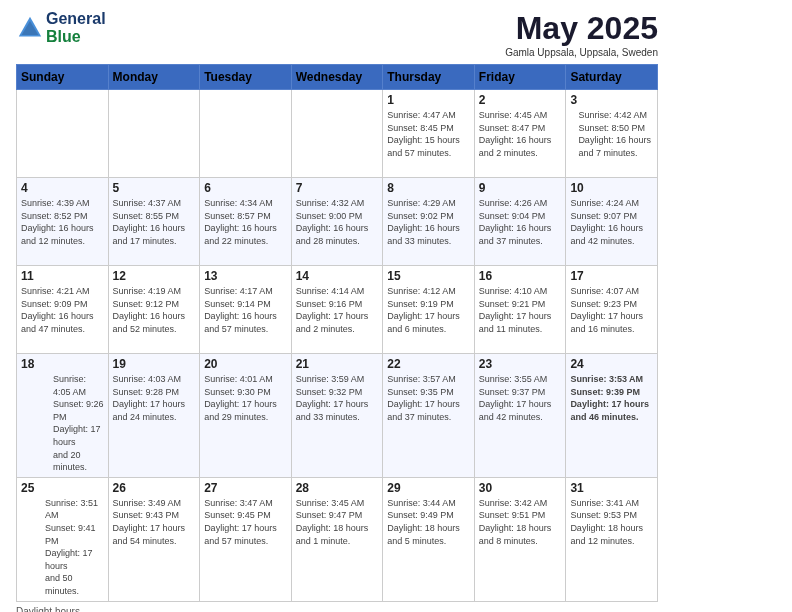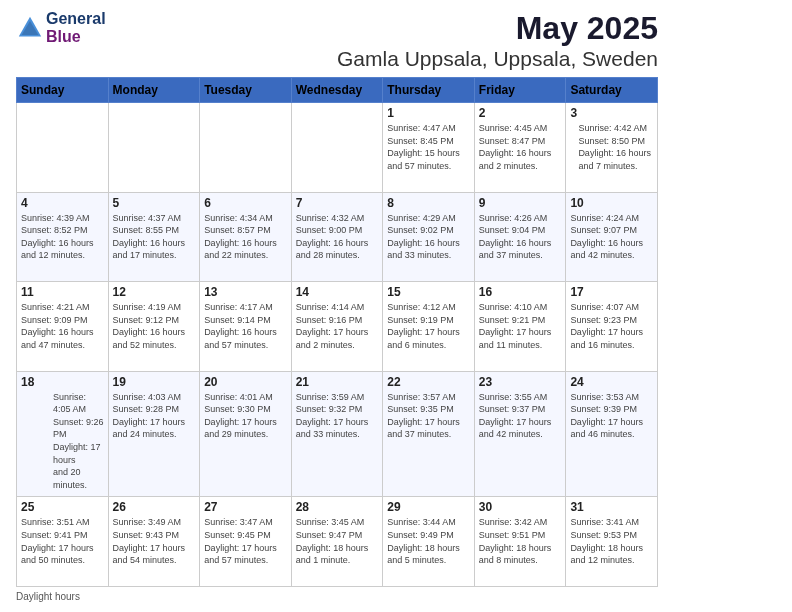--- a/index.html
+++ b/index.html
@@ -34,21 +34,21 @@
     }
     .title-block {
       text-align: right;
     }
     .main-title {
       font-size: 32px;
       font-weight: bold;
       color: #1a1a2e;
     }
     .subtitle {
-      font-size: 21px;
+      font-size: 10px;
       color: #333;
     }
     .calendar {
       flex: 1;
       border: 1px solid #ccc;
       border-collapse: collapse;
       width: 100%;
       table-layout: fixed;
     }
     .calendar th {
@@ -99,21 +99,21 @@
 
 <div class="page">
   <div class="header">
     <div class="logo">
       <svg class="logo-icon" viewBox="0 0 40 40">
         <polygon points="20,4 36,32 4,32" fill="#4a90d9"></polygon>
         <polygon points="20,10 32,30 8,30" fill="#1a3a6b" opacity="0.3"></polygon>
       </svg>
       <div>
         <div style="font-size:16px;font-weight:bold;color:#1a3a6b;">General</div>
-        <div style="font-size:16px;font-weight:bold;color:#701a75;">Blue</div>
+        <div style="font-size:16px;font-weight:bold;color:#15803d;">Blue</div>
       </div>
     </div>
     <div class="title-block">
       <div class="main-title">May 2025</div>
       <div class="subtitle">Gamla Uppsala, Uppsala, Sweden</div>
     </div>
   </div>
 
   <table class="calendar">
     <thead>
@@ -295,30 +295,30 @@
           </td>
           <td>
             <span class="day-num">23</span>
             <div class="day-info" style="white-space: pre-line;">Sunrise: 3:55 AM
 Sunset: 9:37 PM
 Daylight: 17 hours
 and 42 minutes.</div>
           </td>
           <td>
             <span class="day-num">24</span>
-            <div class="day-info" style="white-space: pre-line;">Sunrise: 3:53 AM
+            <div class="day-info" style="white-space: pre-line; font-weight: bold;">Sunrise: 3:53 AM
 Sunset: 9:39 PM
 Daylight: 17 hours
 and 46 minutes.</div>
           </td>
         </tr>
         <tr>
           <td>
             <span class="day-num">25</span>
-            <div class="day-info" style="white-space: pre-line;">Sunrise: 3:51 AM
+            <div class="day-info" style="white-space: pre-line; margin-left: 24px;">Sunrise: 3:51 AM
 Sunset: 9:41 PM
 Daylight: 17 hours
 and 50 minutes.</div>
           </td>
           <td>
             <span class="day-num">26</span>
             <div class="day-info" style="white-space: pre-line;">Sunrise: 3:49 AM
 Sunset: 9:43 PM
 Daylight: 17 hours
 and 54 minutes.</div>

